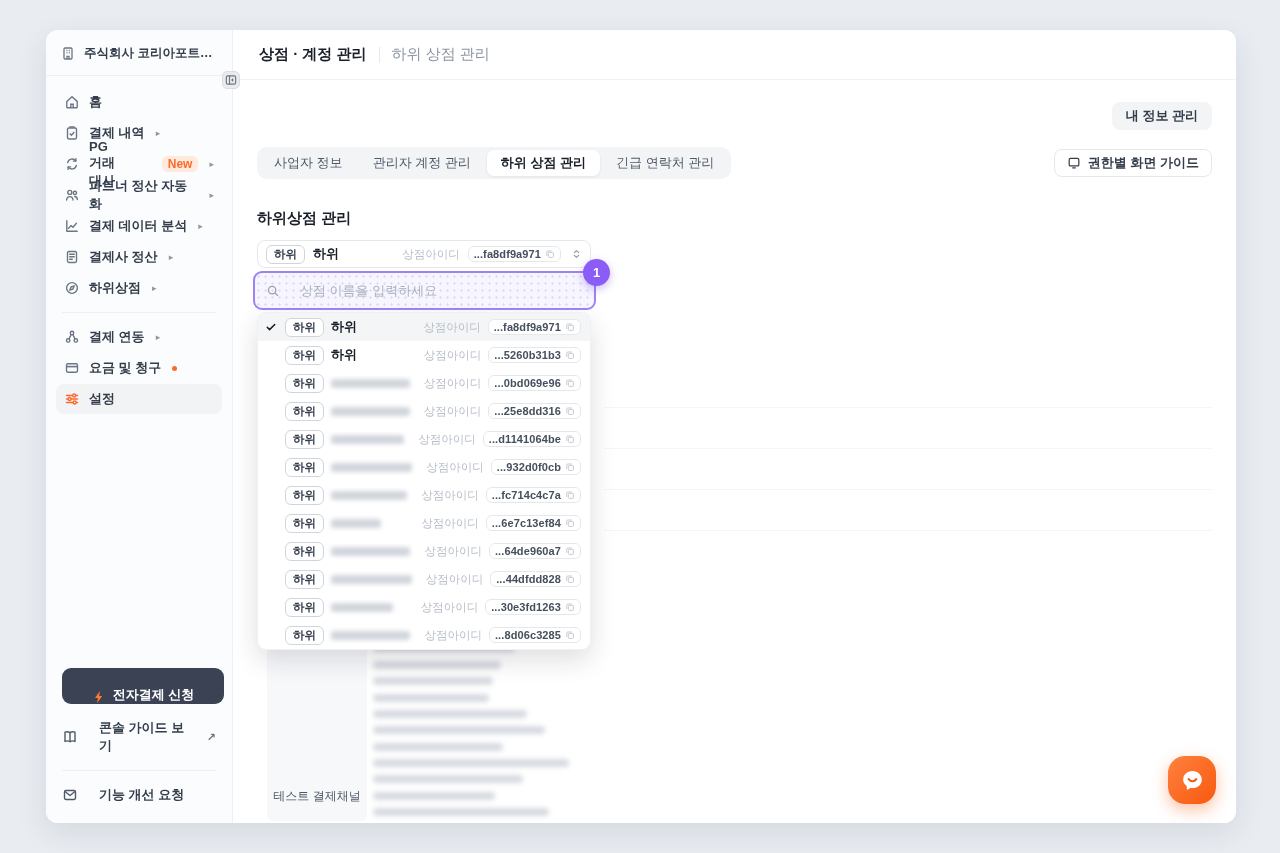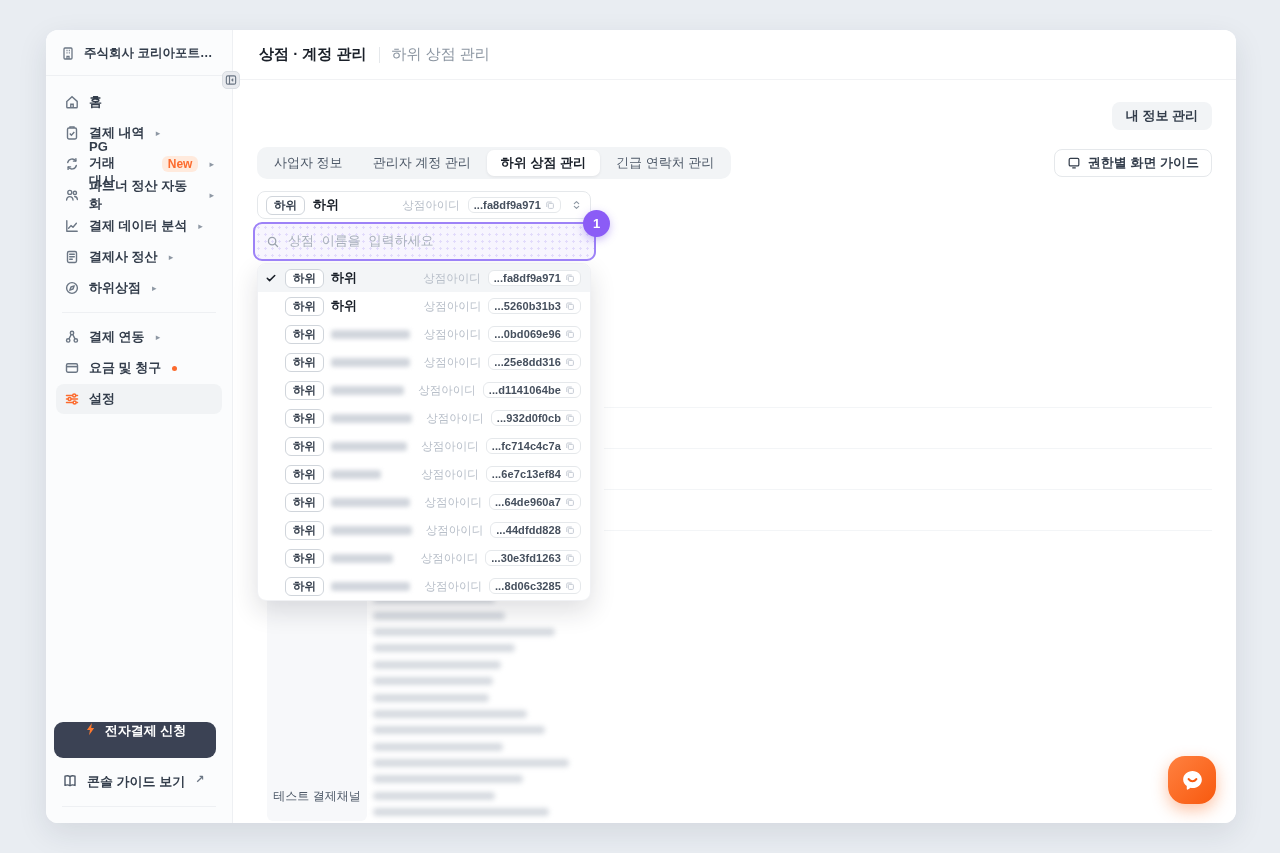--- a/index.html
+++ b/index.html
@@ -43,26 +43,26 @@
   }
   .nav-item.active{background:#f1f3f5;}
   .ni-icon{width:16px;height:16px;display:flex;align-items:center;justify-content:center;color:#6b7684;flex:none;}
   .ni-icon.orange{color:var(--accent-orange);}
   .ni-arrow{font-size:9px;color:#8e98a4;margin-left:2px;}
   .ni-new{background:var(--new-badge-bg);color:var(--accent-orange);font-size:12px;font-weight:700;padding:1px 6px;border-radius:6px;margin-left:31px;}
   .ni-dot{width:5px;height:5px;border-radius:50%;background:var(--accent-orange);margin-left:2px;}
   .nav-gap-divider{height:1px;background:#eef0f3;margin:9px 16px;}
   .sidebar-footer{margin-top:auto;padding-bottom:10px;}
   .epay-btn{
-    display:flex;align-items:flex-start;justify-content:center;gap:7px;
-    height:36px;margin:10px 8px 6px;background:var(--brand-dark);border:none;border-radius:9px;
+    display:flex;align-items:flex-end;justify-content:center;gap:7px;
+    height:36px;margin:10px 16px 6px;background:var(--brand-dark);border:none;border-radius:9px;
     color:#fff;font-size:13px;font-weight:700;cursor:pointer;width:calc(100% - 24px);
     font-family:inherit;
   }
-  .foot-item{display:flex;gap:9px;padding:9px 16px;font-size:13px;font-weight:600;color:#333d4b;cursor:pointer;}
+  .foot-item{display:flex;align-items:center;gap:21px;padding:9px 16px;font-size:13px;font-weight:600;color:#333d4b;cursor:pointer;}
   .foot-item .ni-icon{color:#4e5968;}
   .ext-arrow{font-size:11px;color:#6b7684;margin-left:1px;}
   
   .main{flex:1;display:flex;flex-direction:column;position:relative;background:#fff;min-width:0;}
   .topbar{
     height:50px;min-height:50px;display:flex;align-items:center;gap:12px;
     padding:0 26px;border-bottom:1px solid #f1f2f4;
   }
   .bc-strong{font-size:15px;font-weight:700;color:#191f28;}
   .bc-sep{width:1px;height:16px;background:#e5e8eb;}
@@ -116,21 +116,21 @@
   .caret-ic{color:#8b95a1;display:flex;margin-left:2px;}
   
   .dropdown{position:absolute;top:31px;left:-4px;width:343px;z-index:5;}
   .search-box{
     position:relative;height:39px;border:2px solid #9d82f7;border-radius:9px;
     background-color:#f7f5fe;
     background-image:radial-gradient(circle,#e2dbfb 1px,transparent 1.2px);
     background-size:7px 7px;
     display:flex;align-items:center;gap:8px;padding:0 11px;
   }
-  .search-box input{flex:1;border:none;outline:none;background:transparent;font-size:13px;color:#333d4b;font-family:Liberation Mono, monospace;}
+  .search-box input{flex:1;border:none;outline:none;background:transparent;font-size:13px;color:#333d4b;font-family:Liberation Sans, sans-serif;margin-left:12px;}
   .search-box input::placeholder{color:#a8b0bb;}
   .search-ic{color:#9aa2ad;display:flex;flex:none;}
   .anno-circle{
     position:absolute;top:-14px;right:-16px;width:27px;height:27px;border-radius:50%;
     background:var(--annotation-purple);color:#fff;font-size:13px;font-weight:700;
     display:flex;align-items:center;justify-content:center;
     box-shadow:0 3px 8px rgba(110,70,230,.35);z-index:6;
   }
   .dd-list{
     margin-top:2px;margin-left:4px;width:334px;background:#fff;border-radius:9px;
@@ -302,20 +302,29 @@
         <span class="ni-icon">
             <svg width="16" height="16" viewBox="0 0 16 16" fill="none" stroke="currentColor" stroke-width="1.4" stroke-linejoin="round">
               <path d="M8 3.6C6.6 2.6 4.6 2.5 3 3.2v9.2c1.6-.7 3.6-.6 5 .4 1.4-1 3.4-1.1 5-.4V3.2c-1.6-.7-3.6-.6-5 .4Z"></path>
               <path d="M8 3.8v8.8"></path>
             </svg>
           </span>
         <span>콘솔 가이드 보기</span>
         <span class="ext-arrow">↗</span>
       </div>
       <div class="side-divider" style="margin:6px 16px;"></div>
+      <div class="foot-item">
+        <span class="ni-icon">
+            <svg width="16" height="16" viewBox="0 0 16 16" fill="none" stroke="currentColor" stroke-width="1.4" stroke-linejoin="round">
+              <rect x="2.5" y="3.5" width="11" height="9" rx="1.4"></rect>
+              <path d="m3 4.5 5 4 5-4"></path>
+            </svg>
+          </span>
+        <span>기능 개선 요청</span>
+      </div>
     </div>
   </aside>
 
   <div class="main">
     <header class="topbar">
       <span class="bc-strong">상점 · 계정 관리</span>
       <span class="bc-sep"></span>
       <span class="bc-current">하위 상점 관리</span>
     </header>
 
@@ -365,20 +374,21 @@
           <span>
               <svg width="14" height="14" viewBox="0 0 16 16" fill="none" stroke="#333d4b" stroke-width="1.4">
                 <rect x="2.5" y="2.8" width="11" height="8.6" rx="1.4"></rect>
                 <path d="M6 13.6h4"></path>
               </svg>
             </span>
           <span>권한별 화면 가이드</span>
         </button>
       </div>
 
+      <h2 class="section-title">하위상점 관리</h2>
 
       <div class="controls-row">
         <div class="select-wrap">
           <div class="select-control">
             <span class="tier-badge">하위</span>
             <span class="sel-name">하위</span>
             <span class="sel-spacer"></span>
             <span class="id-label">상점아이디</span>
             <span class="id-pill">
               <span class="idv">...fa8df9a971</span>

